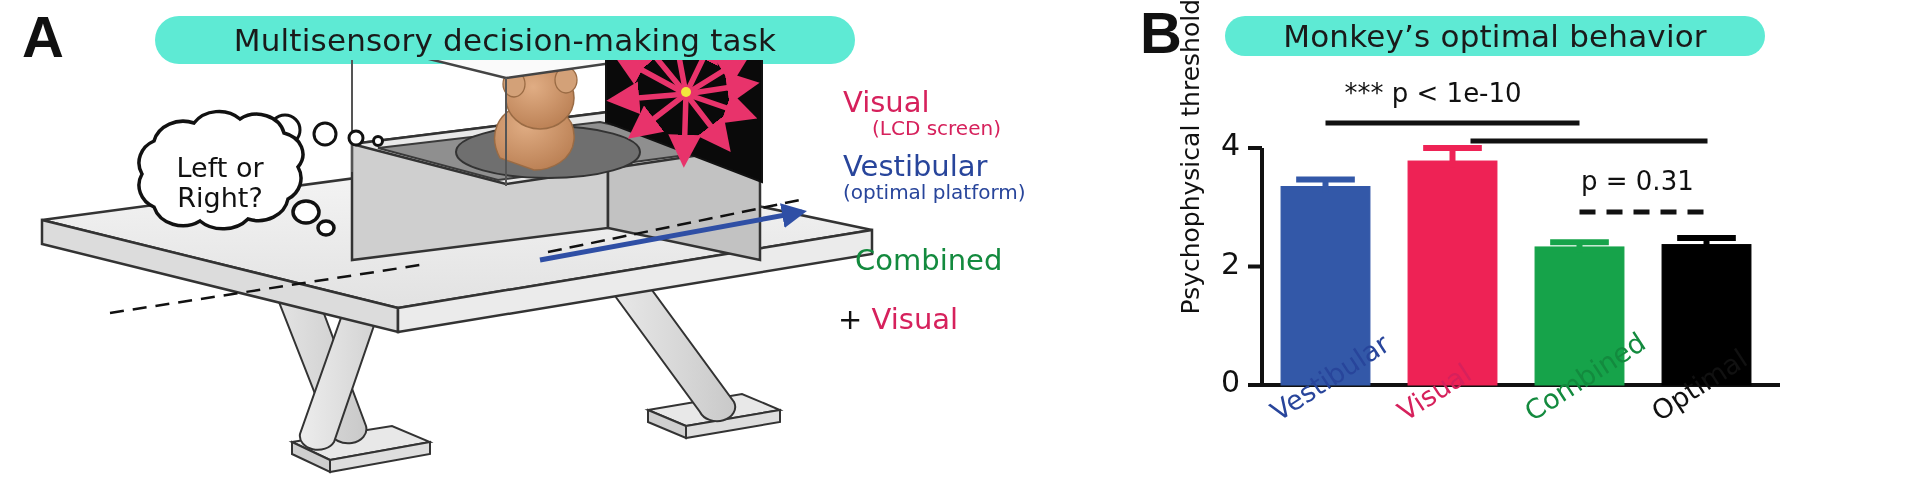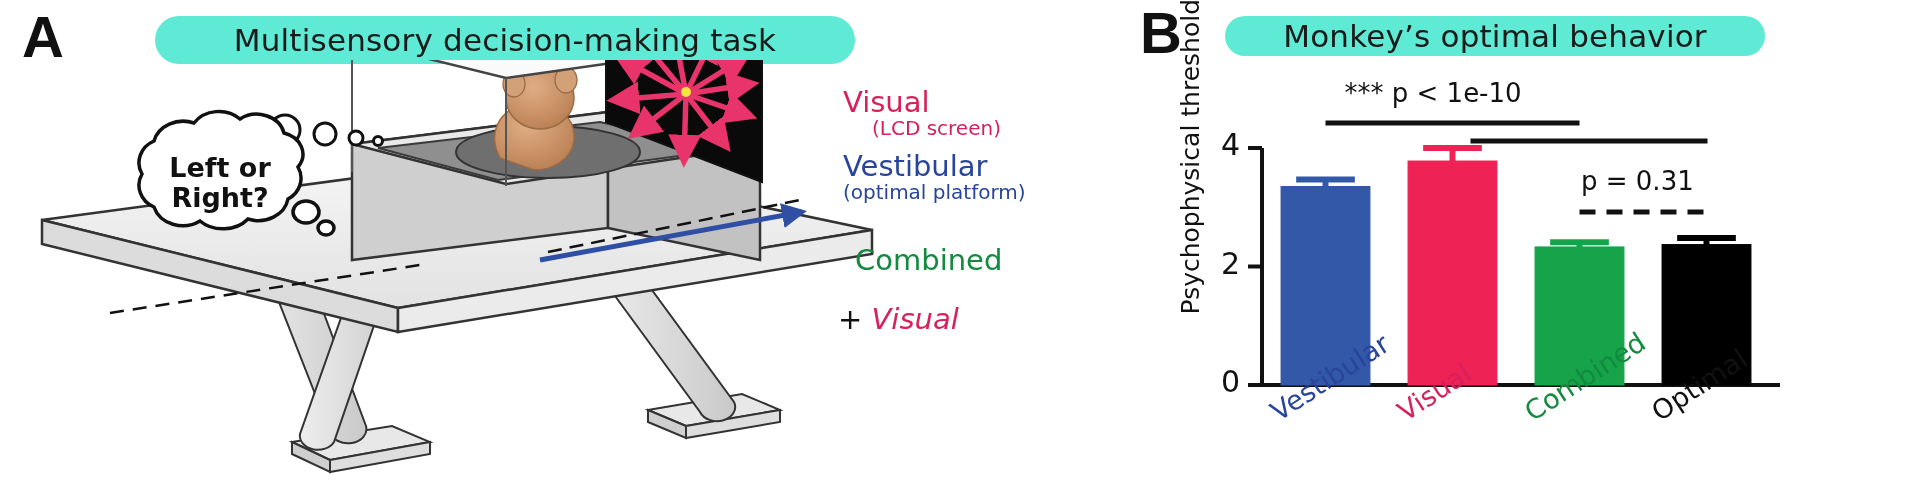--- a/index.html
+++ b/index.html
@@ -19,32 +19,32 @@
   #letterA{left:22px;top:8px;font-size:58px;}
   #titleA{left:155px;top:16px;width:700px;height:48px;}
 
   
   #bubbleWrap{left:100px;top:108px;width:240px;height:150px;}
   #bubbleText{
     position:absolute;left:0;top:0;width:240px;height:150px;display:flex;flex-direction:column;
     align-items:center;justify-content:center;font-size:27px;color:#111;line-height:1.12;
     font-family:"DejaVu Sans",sans-serif;text-align:center;z-index:3;
   }
-  #bubbleText span{display:block;font-weight:bold;}
+  #bubbleText span{display:block;}
 
   
   .lbl-main{font-family:"DejaVu Sans",sans-serif;font-size:29px;line-height:1.02;white-space:nowrap;}
   .lbl-sub{font-family:"DejaVu Sans",sans-serif;font-size:20px;line-height:1.05;white-space:nowrap;}
   #visualLbl{left:843px;top:88px;color:#d6215c;}
   #visualSub{left:843px;top:118px;color:#d6215c;margin-left:29px;}
   #vestLbl{left:843px;top:152px;color:#28459b;}
   #vestSub{left:843px;top:182px;color:#28459b;}
   #combLbl{left:855px;top:246px;color:#138a3e;}
   #combLine2{left:838px;top:277px;color:#28459b;}
-  #combLine3{left:838px;top:305px;color:#d6215c;font-style:italic;}
+  #combLine3{left:838px;top:305px;color:#d6215c;}
   #combLine2 .op,#combLine3 .op{color:#111;}
 
   
   #panelB{left:1130px;top:0;width:790px;height:500px;}
   #letterB{left:10px;top:4px;font-size:58px;}
   #titleB{left:95px;top:16px;width:540px;height:40px;}
 
   #plot{position:absolute;left:0;top:0;width:790px;height:500px;}
   #ylabel{
     position:absolute;left:-90px;top:150px;width:300px;transform:rotate(-90deg);transform-origin:center;

